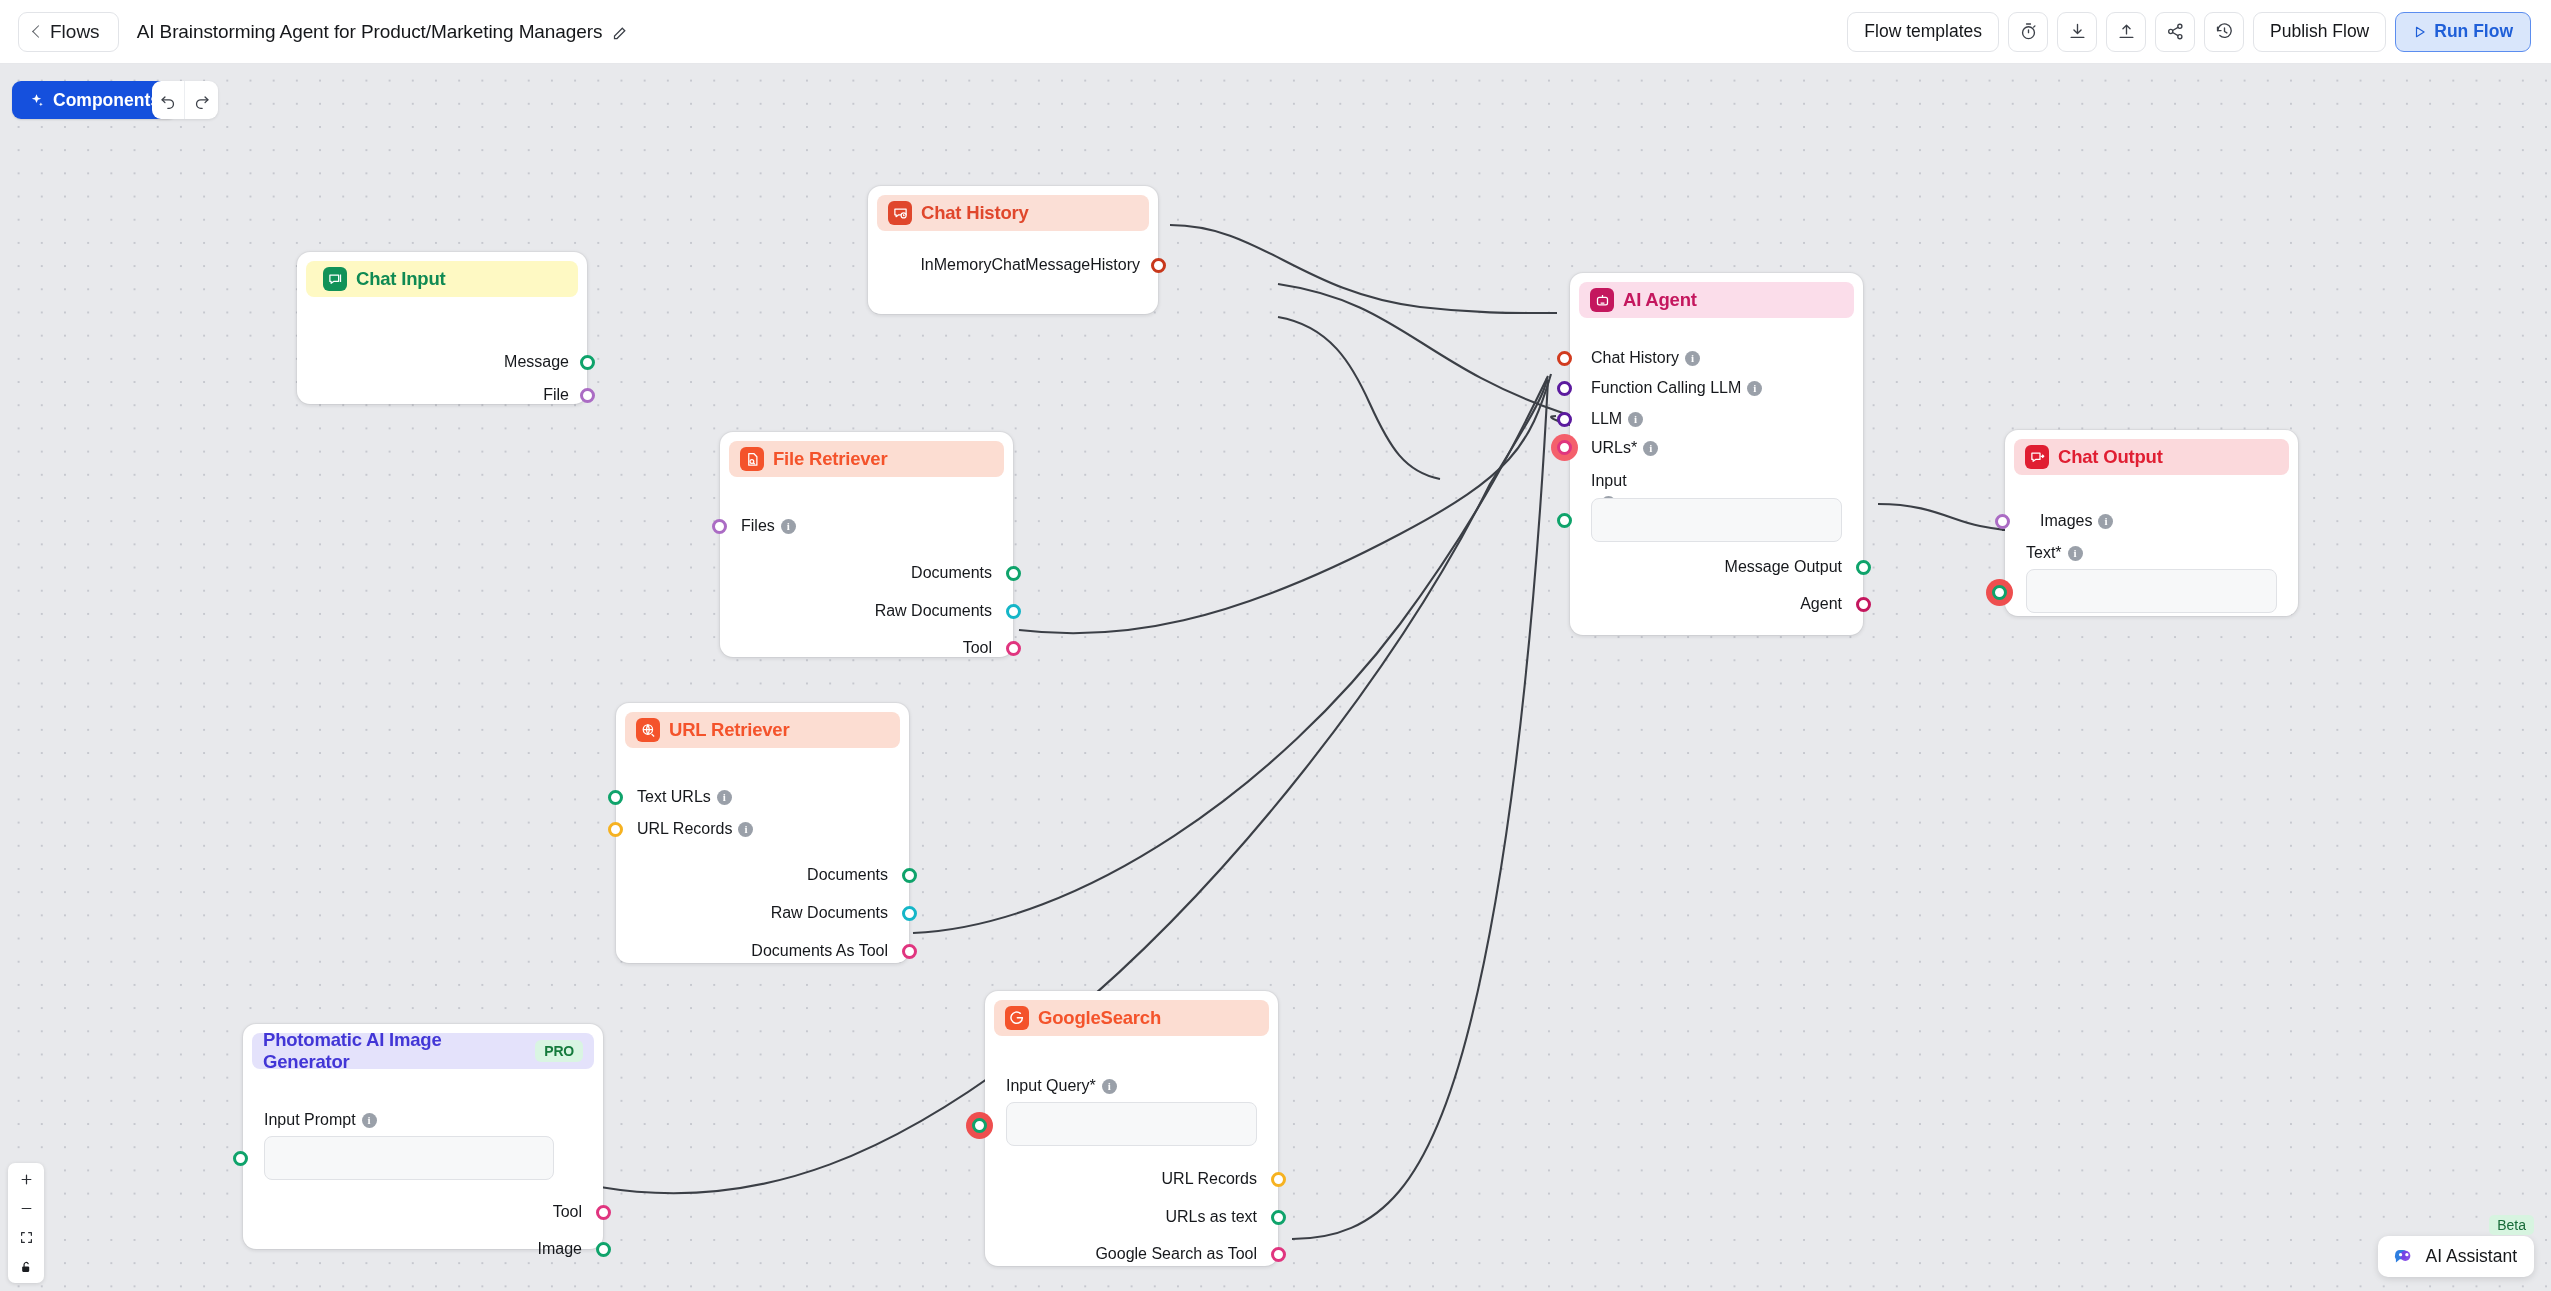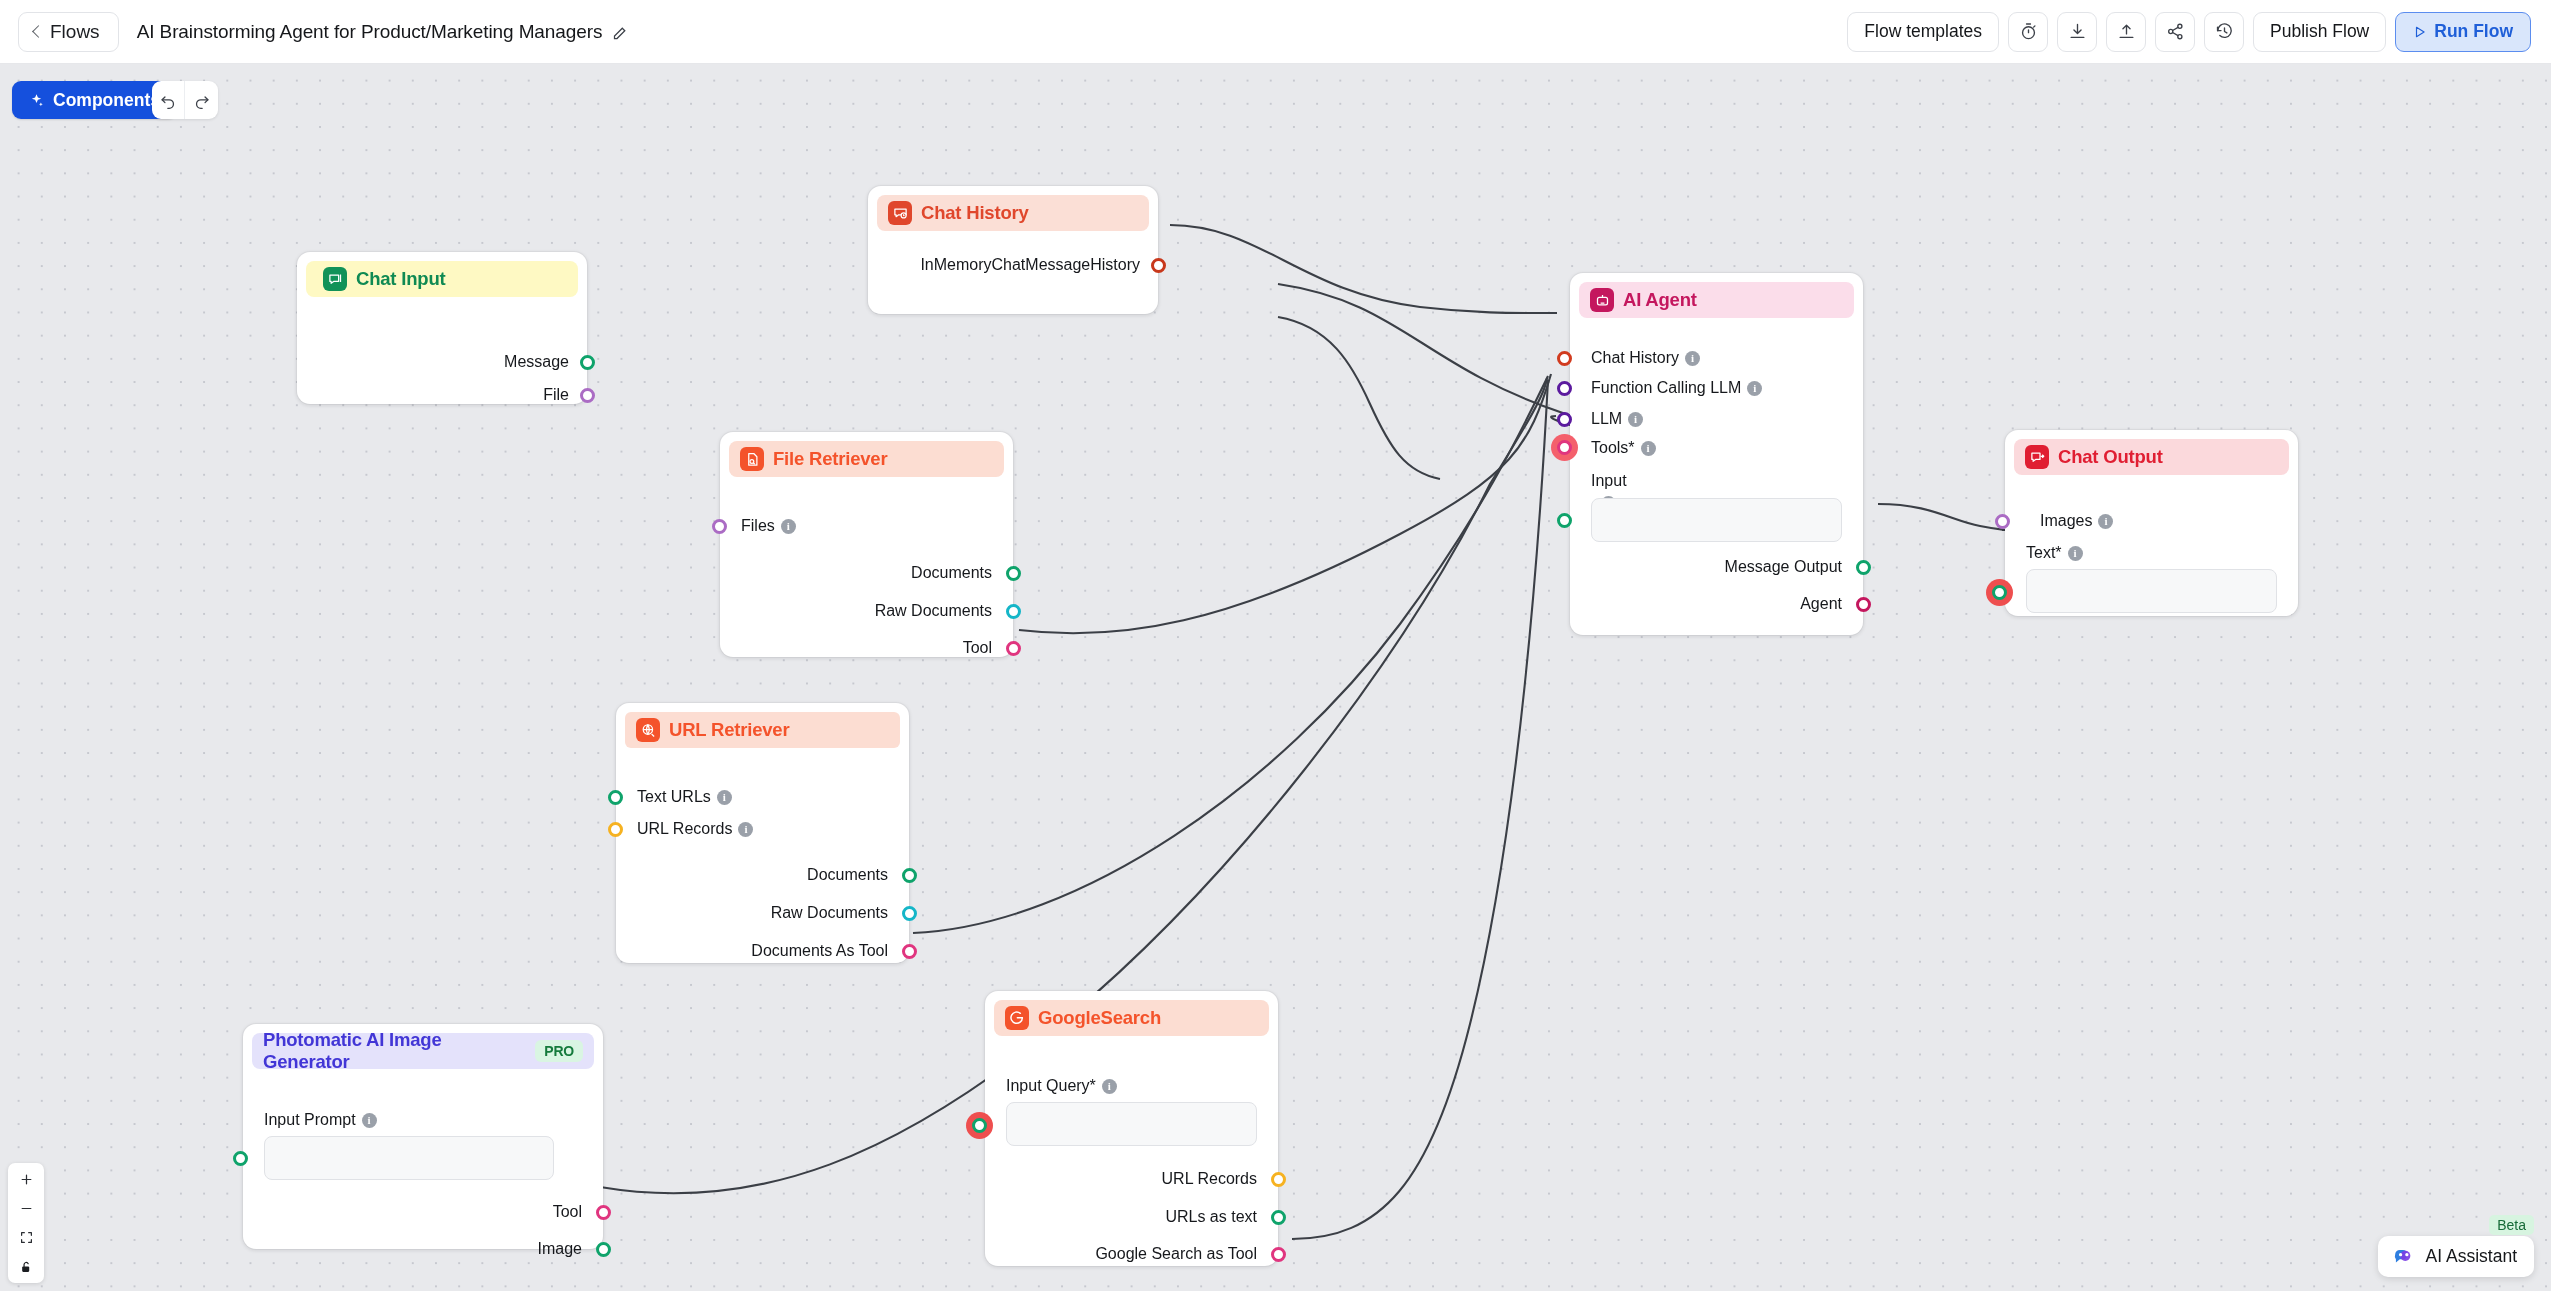--- a/index.html
+++ b/index.html
@@ -375,21 +375,21 @@
       <div class="port" style="left:286px; top:127px; border:3.3px solid #15b6c8;"></div>
 
       <div class="row right" style="right:21px; top:162px;">
         <span>Tool</span>
       </div>
       <div class="port" style="left:286px; top:164px; border:3.3px solid #e0357f;"></div>
     </div>
   </div>
 
   <div class="node" style="left:616px; top:639px; width:293px; height:260px;">
-    <div class="node-hdr" style="background:#fcddd2; color:#f4532b;border-radius:6px;">
+    <div class="node-hdr" style="background:#fcddd2; color:#f4532b;">
       <span class="node-icon" style="background:#f4532b;">
         <svg width="15" height="15" viewBox="0 0 24 24" fill="none" stroke="#fff" stroke-width="2" stroke-linejoin="round">
             <circle cx="11" cy="10.5" r="7.5"></circle>
             <path d="M3.5 10.5h15M11 3a15 15 0 0 1 0 15 15 15 0 0 1 0-15z"></path>
             <path d="M17 17.5l4 4"></path>
           </svg>
       </span>
       <span>URL Retriever</span>
     </div>
     <div class="node-body">
@@ -506,21 +506,21 @@
       </div>
       <div class="port" style="left:-13px; top:63px; border:3.3px solid #5b1a9e;"></div>
 
       <div class="row" style="left:21px; top:92px;">
         <span>LLM</span>
         <span class="info-i">i</span>
       </div>
       <div class="port" style="left:-13px; top:94px; border:3.3px solid #5b1a9e;"></div>
 
       <div class="row" style="left:21px; top:121px;">
-        <span>Tools*</span>
+        <span>URLs*</span>
         <span class="info-i">i</span>
       </div>
       <div class="port-halo" style="left:-19px; top:116px;"></div>
       <div class="port" style="left:-13px; top:122px; border:3.3px solid #e0357f;"></div>
 
       <div class="row" style="left:21px; top:154px;flex-direction:column;">
         <span>Input</span>
         <span class="info-i">i</span>
       </div>
       <div class="field-input" style="left:21px; top:180px; width:251px; height:44px;"></div>

